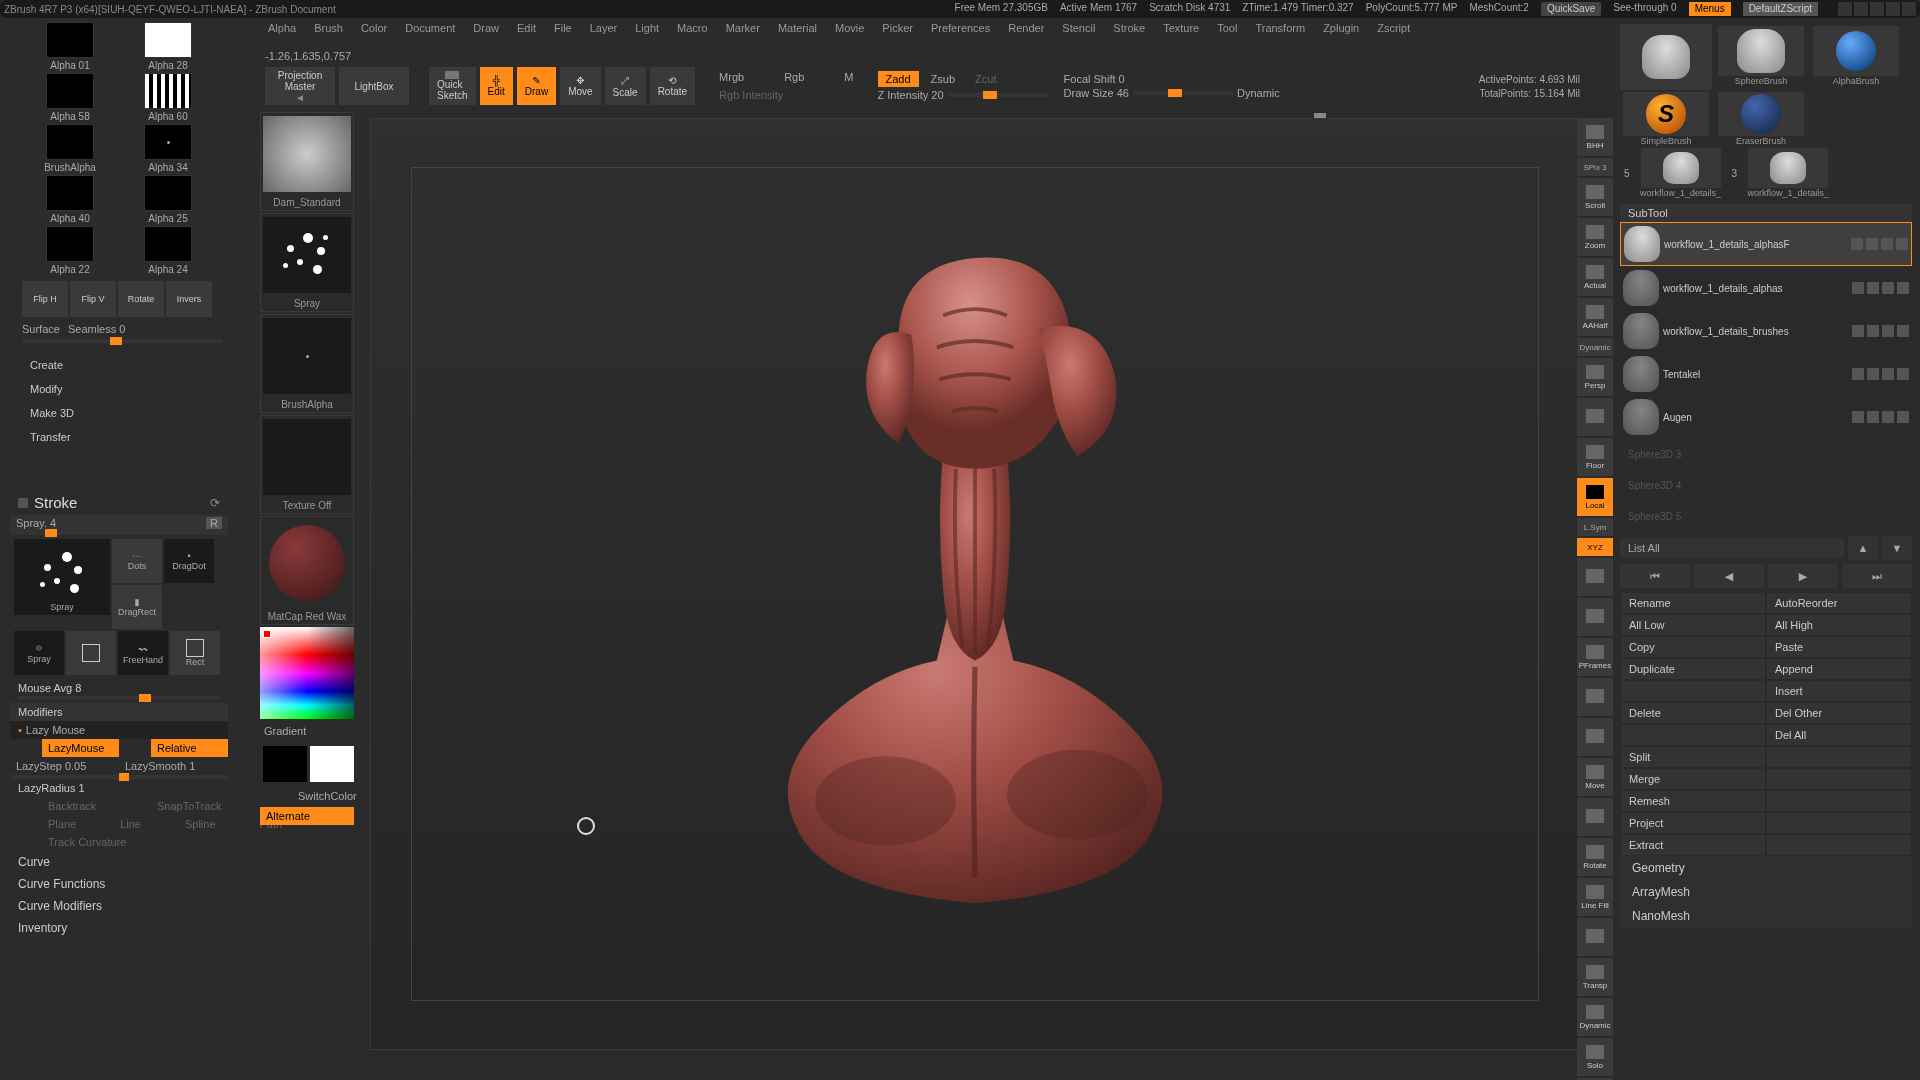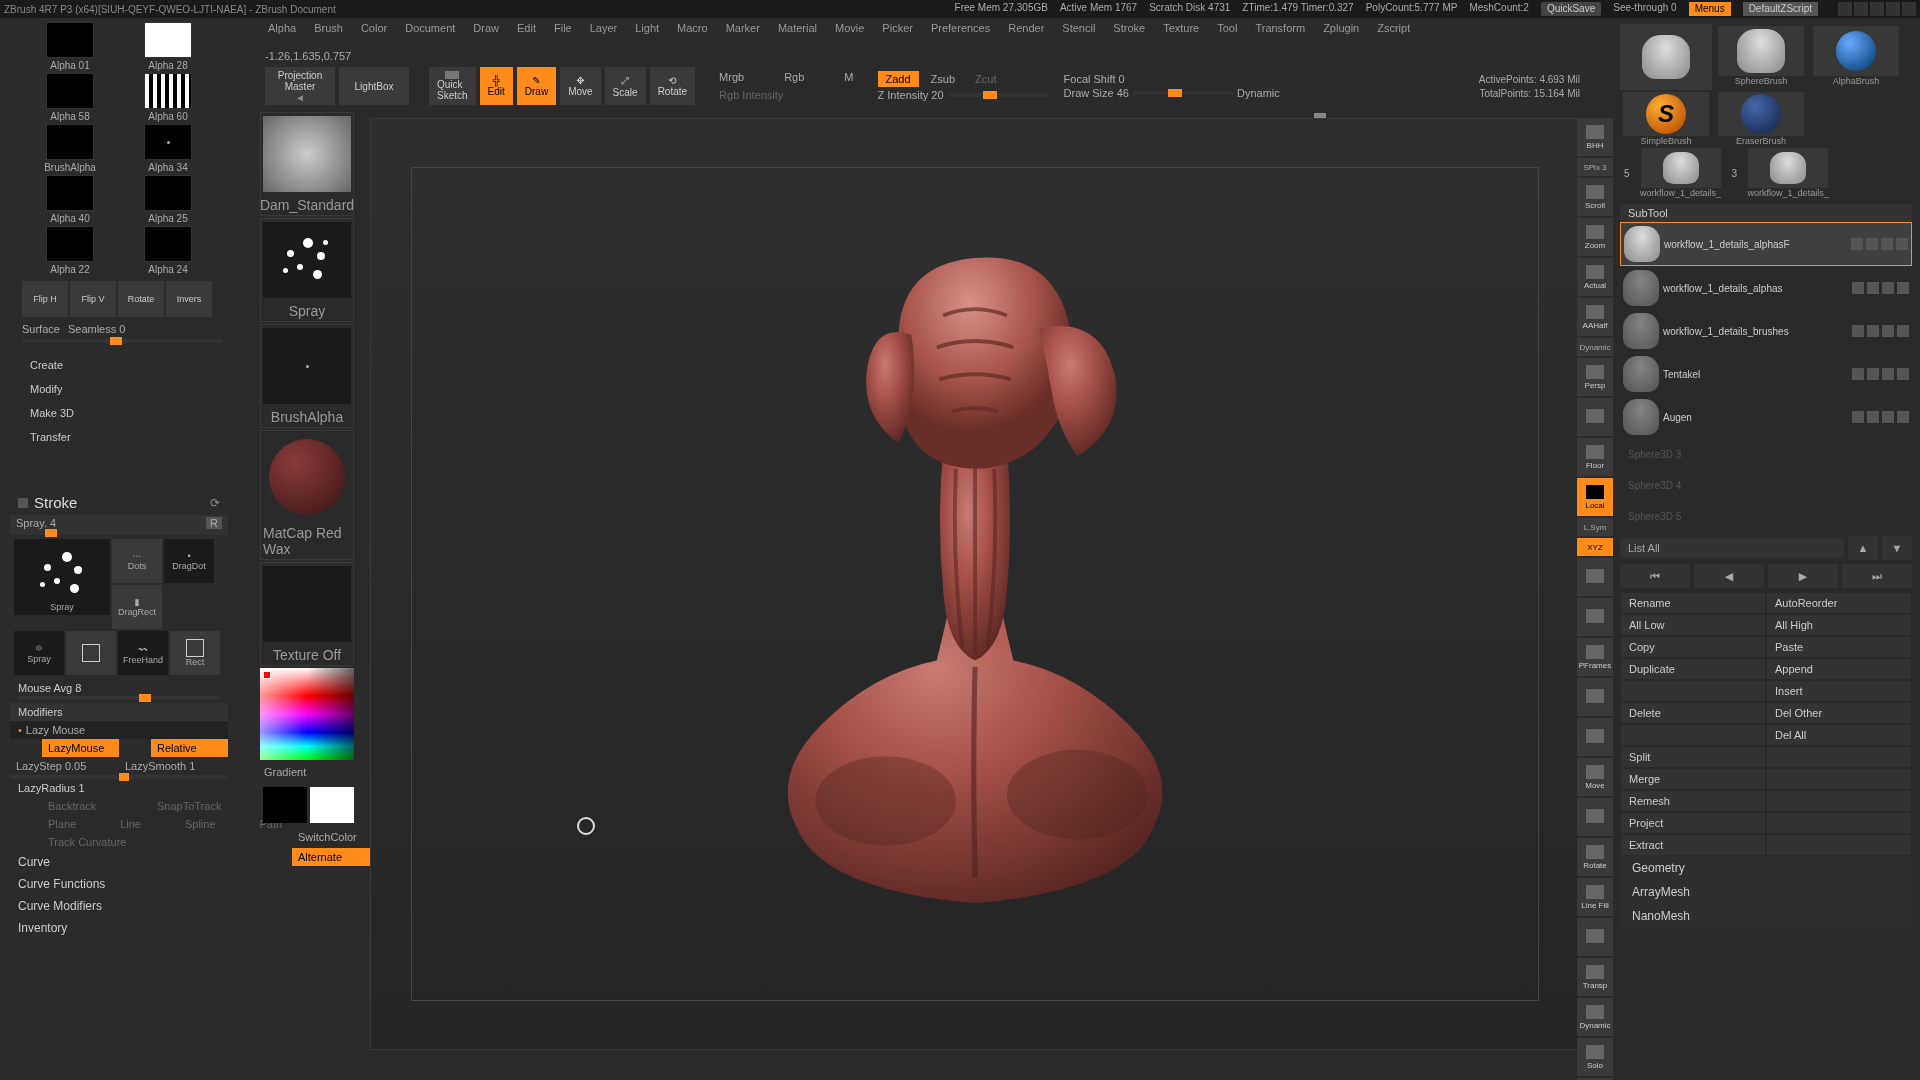--- a/index.html
+++ b/index.html
@@ -1,19 +1,19 @@
 <!DOCTYPE html>
 <html><head>
 <meta charset="utf-8">
 <style>
 * { margin: 0; padding: 0; box-sizing: border-box; font-family: Arial, sans-serif; user-select: none; }
 body { background: #2b2b2b; width: 1920px; height: 1080px; overflow: hidden; color: #aaa; font-size: 11px; }
 
 
-.titlebar { height: 18px; background: #1a1a1a; display: flex; align-items: center; padding: 0 4px; font-size: 10px; color: #888; }
+.titlebar { height: 18px; background: #1a1a1a; display: flex; align-items: center; padding: 0 4px; font-size: 10px; color: #888; border-radius: 6px; }
 .titlebar .title { flex: 0 0 auto; }
 .titlebar .stats { margin-left: auto; display: flex; gap: 12px; color: #aaa; }
 .titlebar .stats span { white-space: nowrap; }
 .titlebar .quick { background: #444; padding: 1px 6px; border-radius: 2px; color: #ccc; }
 .titlebar .menus { background: #ff8c1a; color: #000; padding: 1px 6px; }
 .titlebar .script { background: #555; padding: 1px 6px; color: #ccc; }
 .titlebar .winbtns { display: flex; gap: 2px; margin-left: 8px; }
 .titlebar .winbtn { width: 14px; height: 14px; background: #333; }
 
 
@@ -59,31 +59,31 @@
 .lazy-row > div { flex:1; padding:3px 6px; font-size:11px; }
 .sec { padding: 4px 8px; font-size: 12px; color: #ccc; }
 
 
 .left-shelf { position: absolute; left: 260px; top: 112px; width: 100px; display:flex; flex-direction:column; gap:2px; }
 .shelf-box { width: 94px; background: #2a2a2a; border: 1px solid #3a3a3a; display:flex; flex-direction:column; align-items:center; }
 .shelf-img { width: 88px; height: 76px; background: radial-gradient(circle,#ccc,#666); margin:3px; }
 .shelf-img.spray { background: #1a1a1a; display:flex; align-items:center; justify-content:center; }
 .shelf-img.dark { background: #1a1a1a; }
 .shelf-img.mat { background: radial-gradient(circle at 35% 30%, #8b3a3a, #3a1515); border-radius: 50%; margin:8px; width:76px; height:76px; }
-.shelf-lbl { font-size: 14px; color: #999; padding: 2px; }
+.shelf-lbl { font-size: 10px; color: #999; padding: 2px; }
 .color-pick { width: 94px; height: 92px; background: linear-gradient(to bottom, #fff, #f00 30%, #f0f 50%, #00f 70%, #0ff 85%, #0f0 100%); position: relative; }
 .color-pick .fade { position:absolute; inset:0; background: linear-gradient(to right, #fff, transparent 50%, #000); opacity:0.6; }
 .color-mark { position:absolute; top:3px; left:3px; width:8px; height:8px; border:1px solid #fff; background:#f00; }
 .grad-lbl { font-size:11px; padding:4px; }
 .grad-sw { display:flex; gap:3px; padding:3px; }
 .grad-sw div { width:44px; height:36px; }
 .sw-black { background:#000; }
 .sw-white { background:#fff; }
 .swcolor { padding:3px 6px; font-size:11px;margin-left:32px; }
-.alt-btn { background:#ff8c1a; color:#000; padding:3px 6px; font-size:11px; width:94px; text-align:left;margin-left:32px; }
+.alt-btn { background:#ff8c1a; color:#000; padding:3px 6px; font-size:11px; width:94px; text-align:left; }
 
 
 .topshelf { position: absolute; top: 62px; left: 265px; right: 340px; height: 48px; display: flex; align-items: center; gap: 4px; }
 .ts-btn { height: 38px; padding: 4px 8px; background: #3a3a3a; display:flex; flex-direction:column; align-items:center; justify-content:center; font-size:10px; color:#ccc; }
 .ts-btn.on { background:#ff8c1a; color:#000; }
 .ts-btn.wide { min-width: 70px; }
 .ts-slider { width: 100px; height: 4px; background:#333; position:relative; }
 .ts-slider::after { content:''; position:absolute; left:35%; top:-2px; width:14px; height:8px; background:#ff8c1a; }
 .ts-group { display:flex; flex-direction:column; gap:2px; }
 .ts-zadd { background:#ff8c1a; color:#000; padding:2px 8px; }
@@ -376,26 +376,26 @@
       </div>
     <div class="shelf-lbl">Spray</div>
   </div>
   <div class="shelf-box">
     <div class="shelf-img dark" style="display:flex;align-items:center;justify-content:center;">
         <span style="width:3px;height:3px;background:#aaa;border-radius:50%;"></span>
       </div>
     <div class="shelf-lbl">BrushAlpha</div>
   </div>
   <div class="shelf-box">
+    <div class="shelf-img dark"></div>
+    <div class="shelf-lbl">Texture Off</div>
+  </div>
+  <div class="shelf-box">
     <div class="shelf-img mat"></div>
     <div class="shelf-lbl">MatCap Red Wax</div>
-  </div>
-  <div class="shelf-box">
-    <div class="shelf-img dark"></div>
-    <div class="shelf-lbl">Texture Off</div>
   </div>
   <div class="color-pick">
     <div class="fade"></div>
     <div class="color-mark"></div>
   </div>
   <div class="grad-lbl">Gradient</div>
   <div class="grad-sw">
     <div class="sw-black"></div>
     <div class="sw-white"></div>
   </div>

